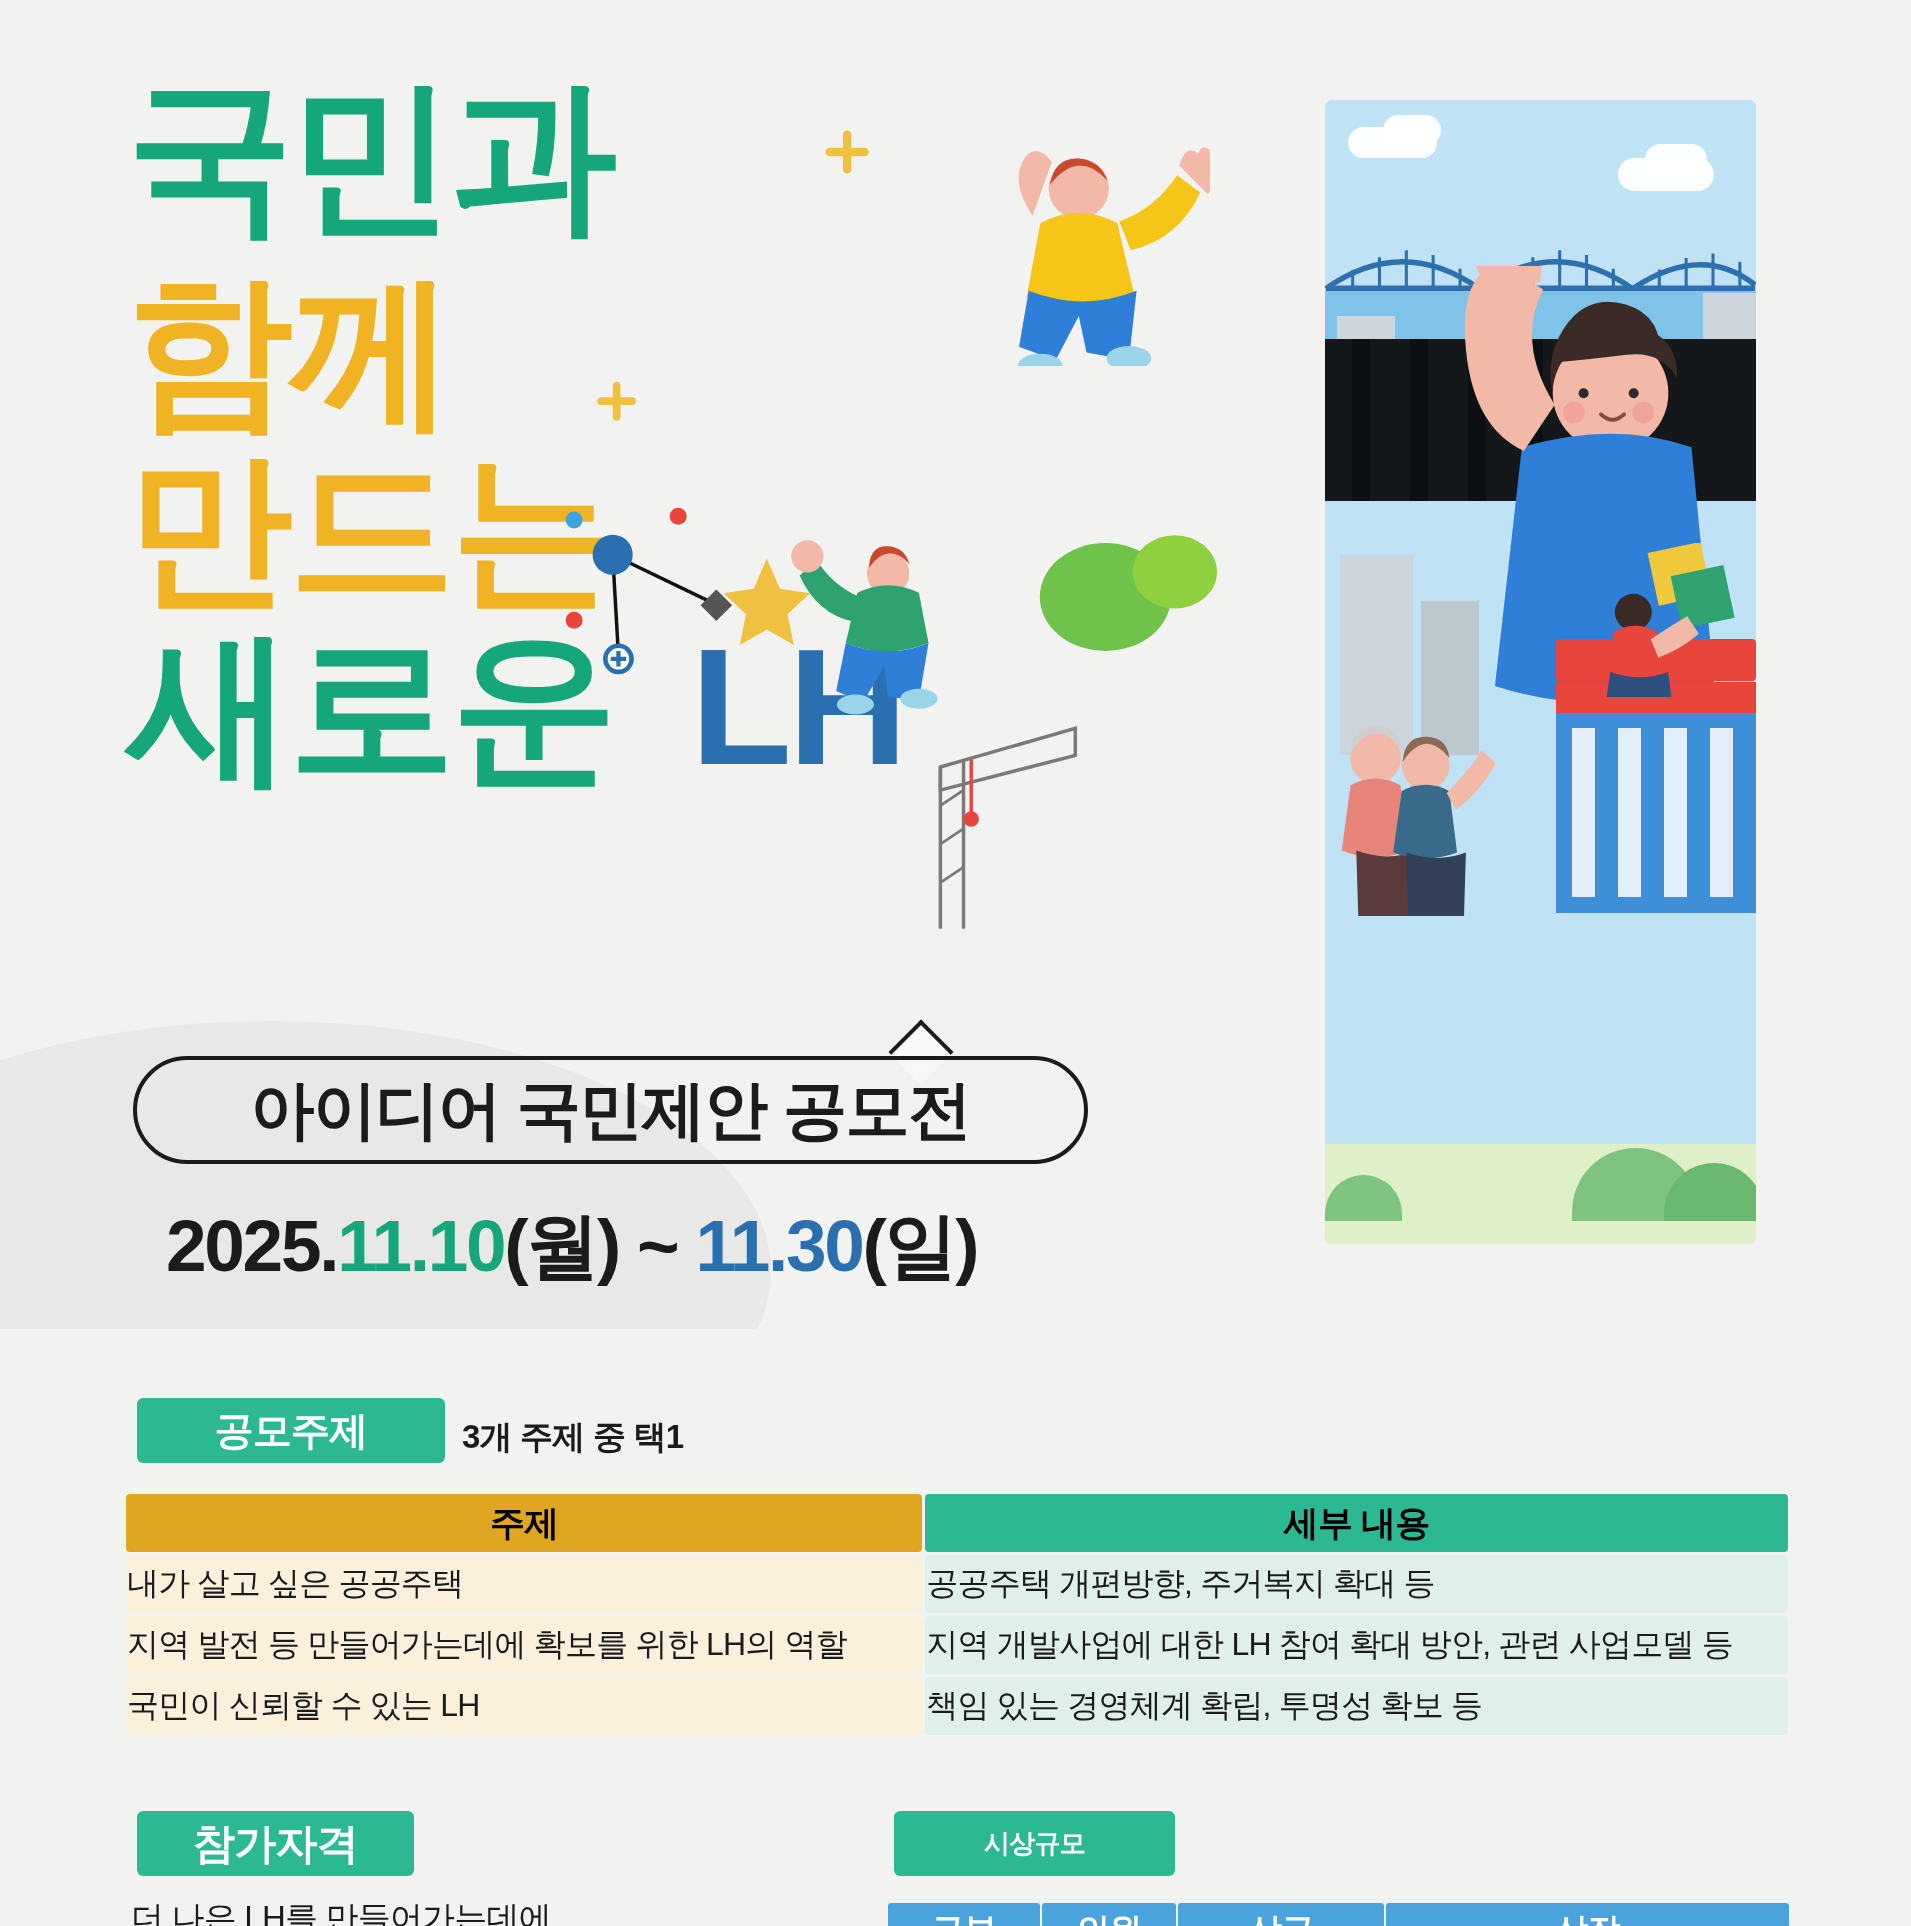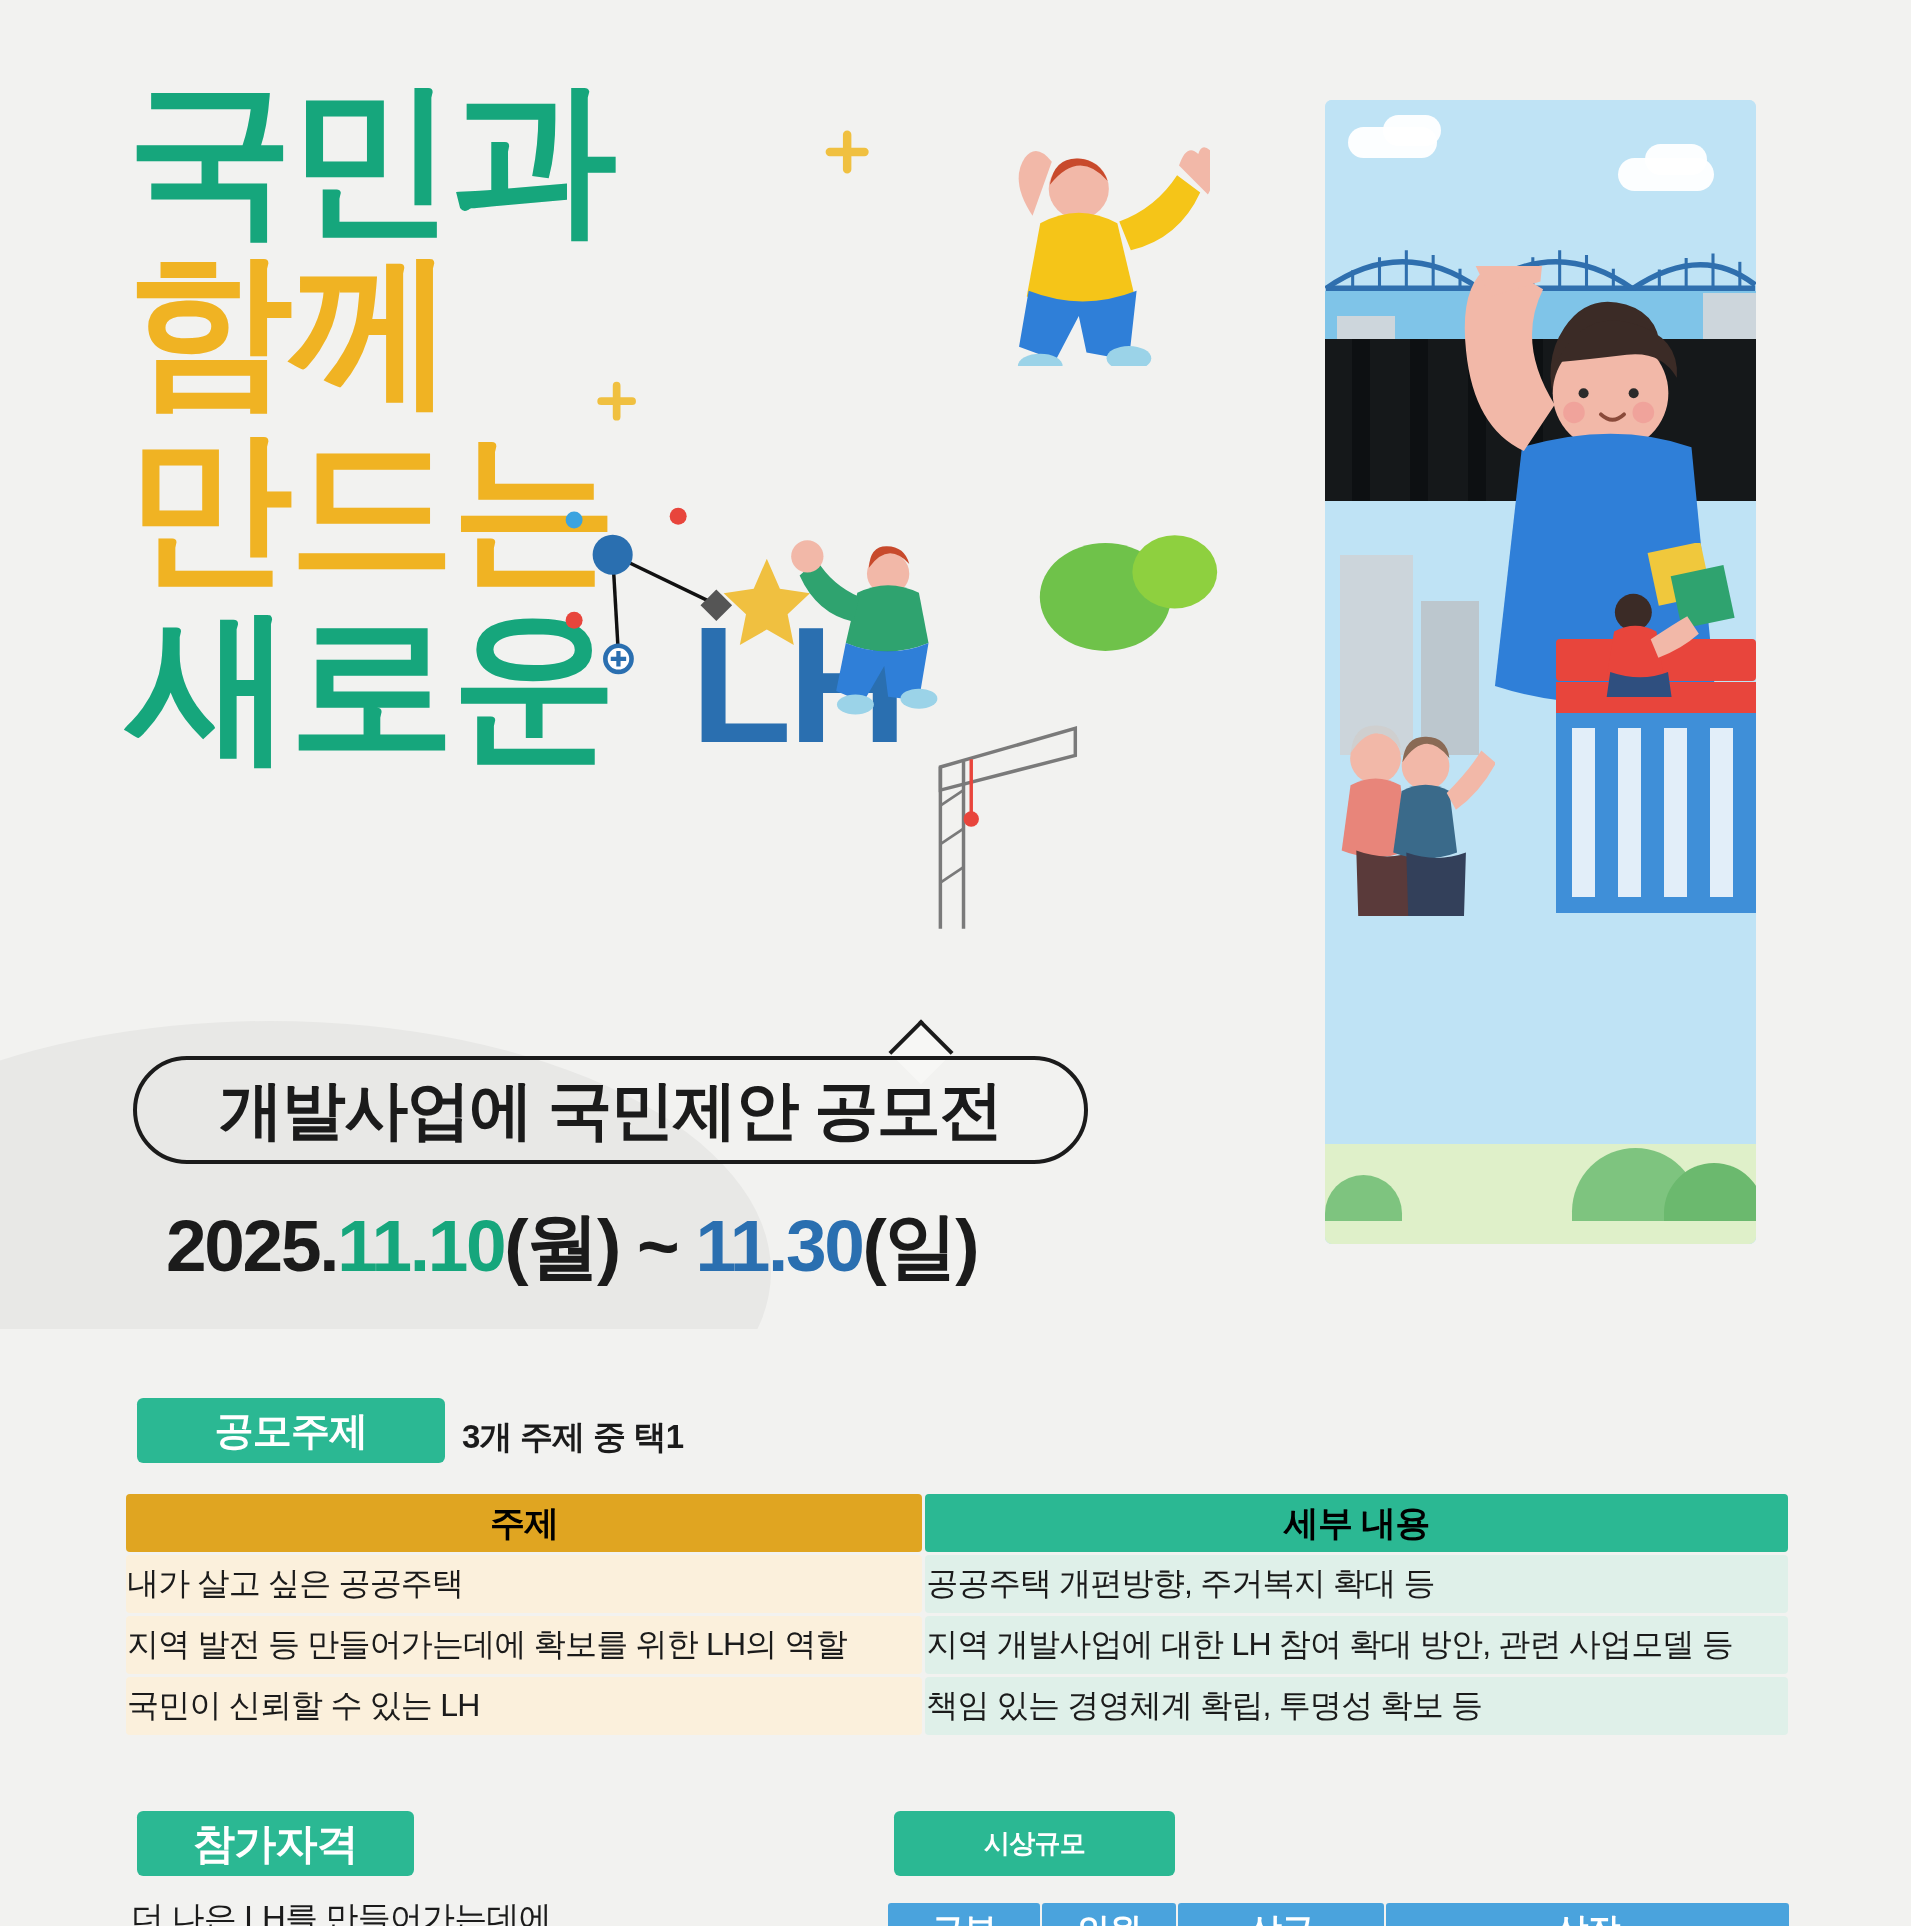--- a/index.html
+++ b/index.html
@@ -23,21 +23,21 @@
   }
 
   
   .headline{
     position:absolute; left:127px; top:73px; width:1040px;
     font-weight:900; letter-spacing:-3.9px; line-height:1.02;
   }
   .hl-row{ font-size:166px; }
   .hl-green{ color:#16a67c; }
   .hl-yellow{ color:#f0b323; }
-  .hl-r1{ margin-bottom:2px; }
+  .hl-r1{ margin-bottom:24px;font-family:Liberation Serif, serif; }
   .hl-r2{ margin-bottom:8.5px; }
   .hl-r3{ margin-bottom:8.5px; }
   .hl-r4 .lh{ color:#2a6fb0; }
 
   
   .subtitle-bubble{
     position:absolute; left:133px; top:1056px;
     width:955px; height:108px;
     border:4.2px solid #1b1b1b; border-radius:58px;
     background:transparent;
@@ -277,21 +277,21 @@
     <path d="M190 355 q80 28 155 0 l-5 165 -145 0z" fill="#33405a"></path>
   </svg>
   <div class="ground" style="height:100px;background:#dff0c9;"></div>
   <div class="bush" style="left:247px;bottom:23px;width:127px;height:73px;background:#7ec47f;"></div>
   <div class="bush" style="left:339px;bottom:23px;width:100px;height:58px;background:#6bb96e;"></div>
   <div class="bush" style="left:0px;bottom:23px;width:77px;height:46px;background:#7ec47f;"></div>
 </div>
 
 <div class="bubble-tail"></div>
 <div class="subtitle-bubble">
-  <span>개발사업에 국민제안 공모전</span>
+  <span>아이디어 국민제안 공모전</span>
 </div>
 
 <div class="date-line">
   <span class="k">2025.</span><span class="g">11.10</span><span class="k">(월)</span><span class="k"> ~ </span><span class="b">11.30</span><span class="k">(일)</span>
 </div>
 
 <div class="pill sec-topic-pill">공모주제</div>
 <div class="sec-topic-note">3개 주제 중 택1</div>
 
 <table class="topic">

